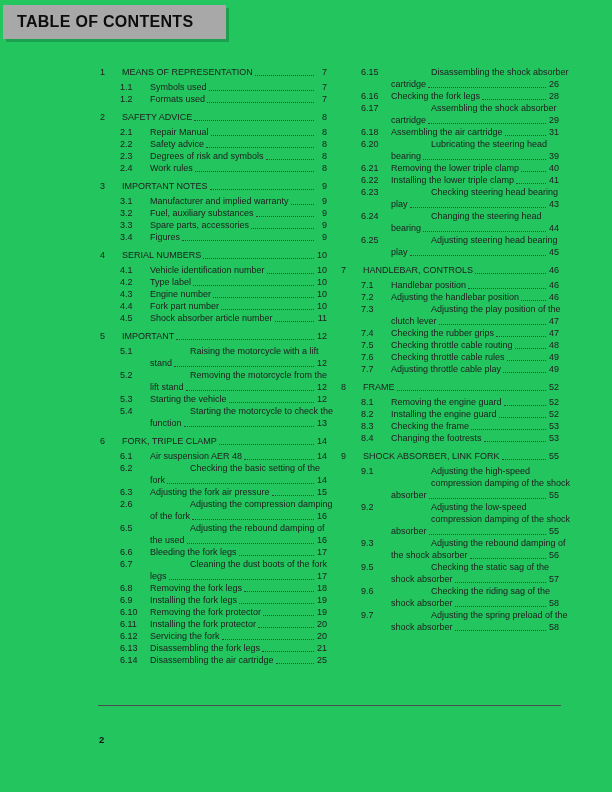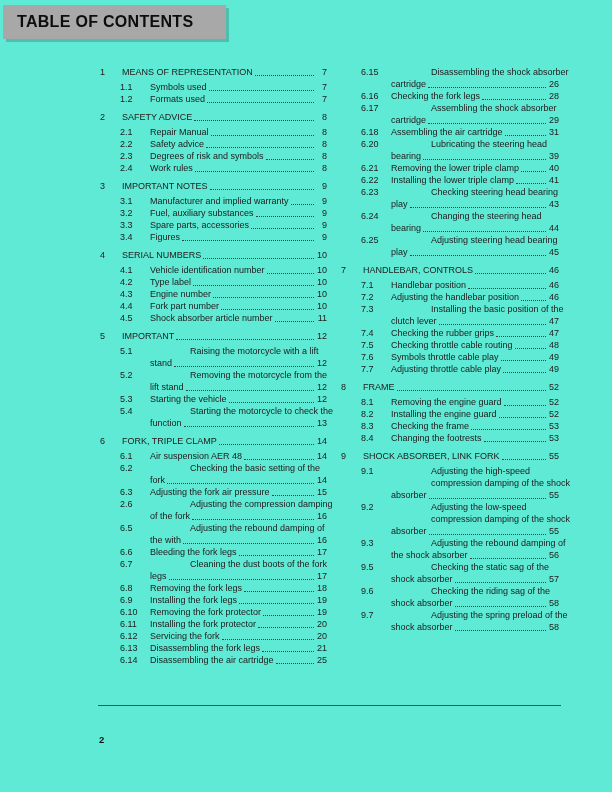--- a/index.html
+++ b/index.html
@@ -1,17 +1,17 @@
 <!DOCTYPE html>
 <html><head>
 <meta charset="utf-8">
 <style>
   html, body { margin:0; padding:0; background:#ffffff; }
   .page {
-    position:relative; width:612px; height:792px; background:#5eead4;
+    position:relative; width:612px; height:792px; background:#22c55e;
     font-family:"Liberation Sans", sans-serif; color:#212121; overflow:hidden;
   }
   
   .header-box {
     position:absolute; left:3px; top:5px; width:223px; height:34px;
     background:#a8a8a8; box-shadow:3px 3px 0 rgba(0,0,0,0.18);
     display:flex; align-items:center; box-sizing:border-box; padding-left:14px;
   }
   .header-box h1 {
     margin:0; font-size:16px; font-weight:700; color:#0d0d0d; letter-spacing:0.3px;
@@ -353,21 +353,21 @@
               <span class="dots"></span>
               <span class="page-num">16</span>
             </div>
           </div>
         </div>
         <div class="entry sub">
           <span class="num">6.5</span>
           <div class="body">
             <div class="tline">Adjusting the rebound damping of</div>
             <div class="lastline">
-              <span class="t">the with</span>
+              <span class="t">the used</span>
               <span class="dots"></span>
               <span class="page-num">16</span>
             </div>
           </div>
         </div>
         <div class="entry sub">
           <span class="num">6.6</span>
           <div class="body">
             <div class="lastline">
               <span class="t">Bleeding the fork legs</span>
@@ -591,21 +591,21 @@
             <div class="lastline">
               <span class="t">Adjusting the handlebar position</span>
               <span class="dots"></span>
               <span class="page-num">46</span>
             </div>
           </div>
         </div>
         <div class="entry sub">
           <span class="num">7.3</span>
           <div class="body">
-            <div class="tline">Installing the basic position of the</div>
+            <div class="tline">Adjusting the play position of the</div>
             <div class="lastline">
               <span class="t">clutch lever</span>
               <span class="dots"></span>
               <span class="page-num">47</span>
             </div>
           </div>
         </div>
         <div class="entry sub">
           <span class="num">7.4</span>
           <div class="body">
@@ -623,21 +623,21 @@
               <span class="t">Checking throttle cable routing</span>
               <span class="dots"></span>
               <span class="page-num">48</span>
             </div>
           </div>
         </div>
         <div class="entry sub">
           <span class="num">7.6</span>
           <div class="body">
             <div class="lastline">
-              <span class="t">Symbols throttle cable play</span>
+              <span class="t">Checking throttle cable rules</span>
               <span class="dots"></span>
               <span class="page-num">49</span>
             </div>
           </div>
         </div>
         <div class="entry sub">
           <span class="num">7.7</span>
           <div class="body">
             <div class="lastline">
               <span class="t">Adjusting throttle cable play</span>

